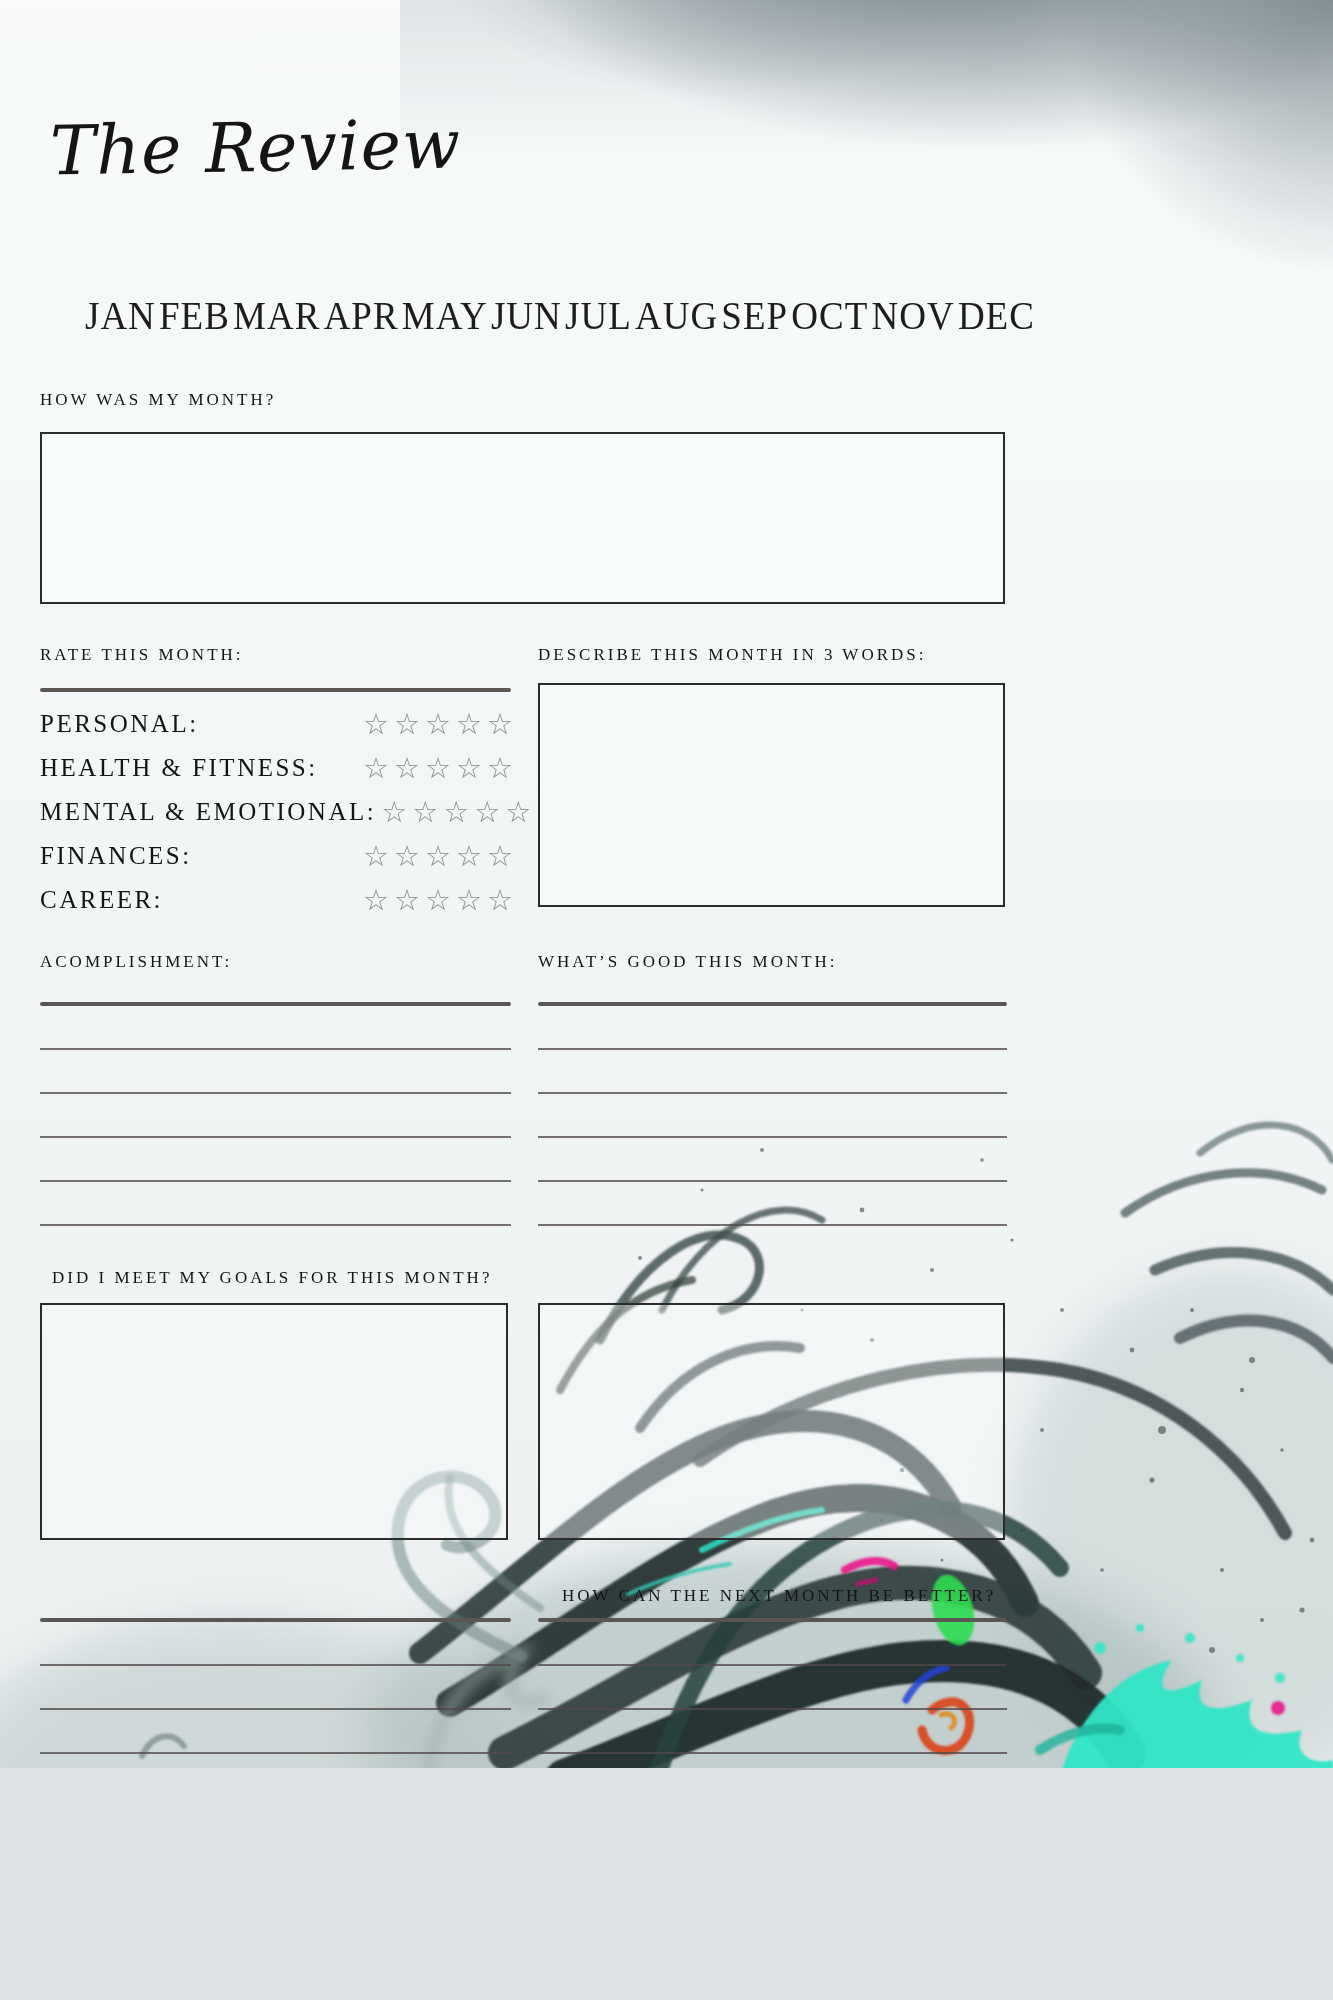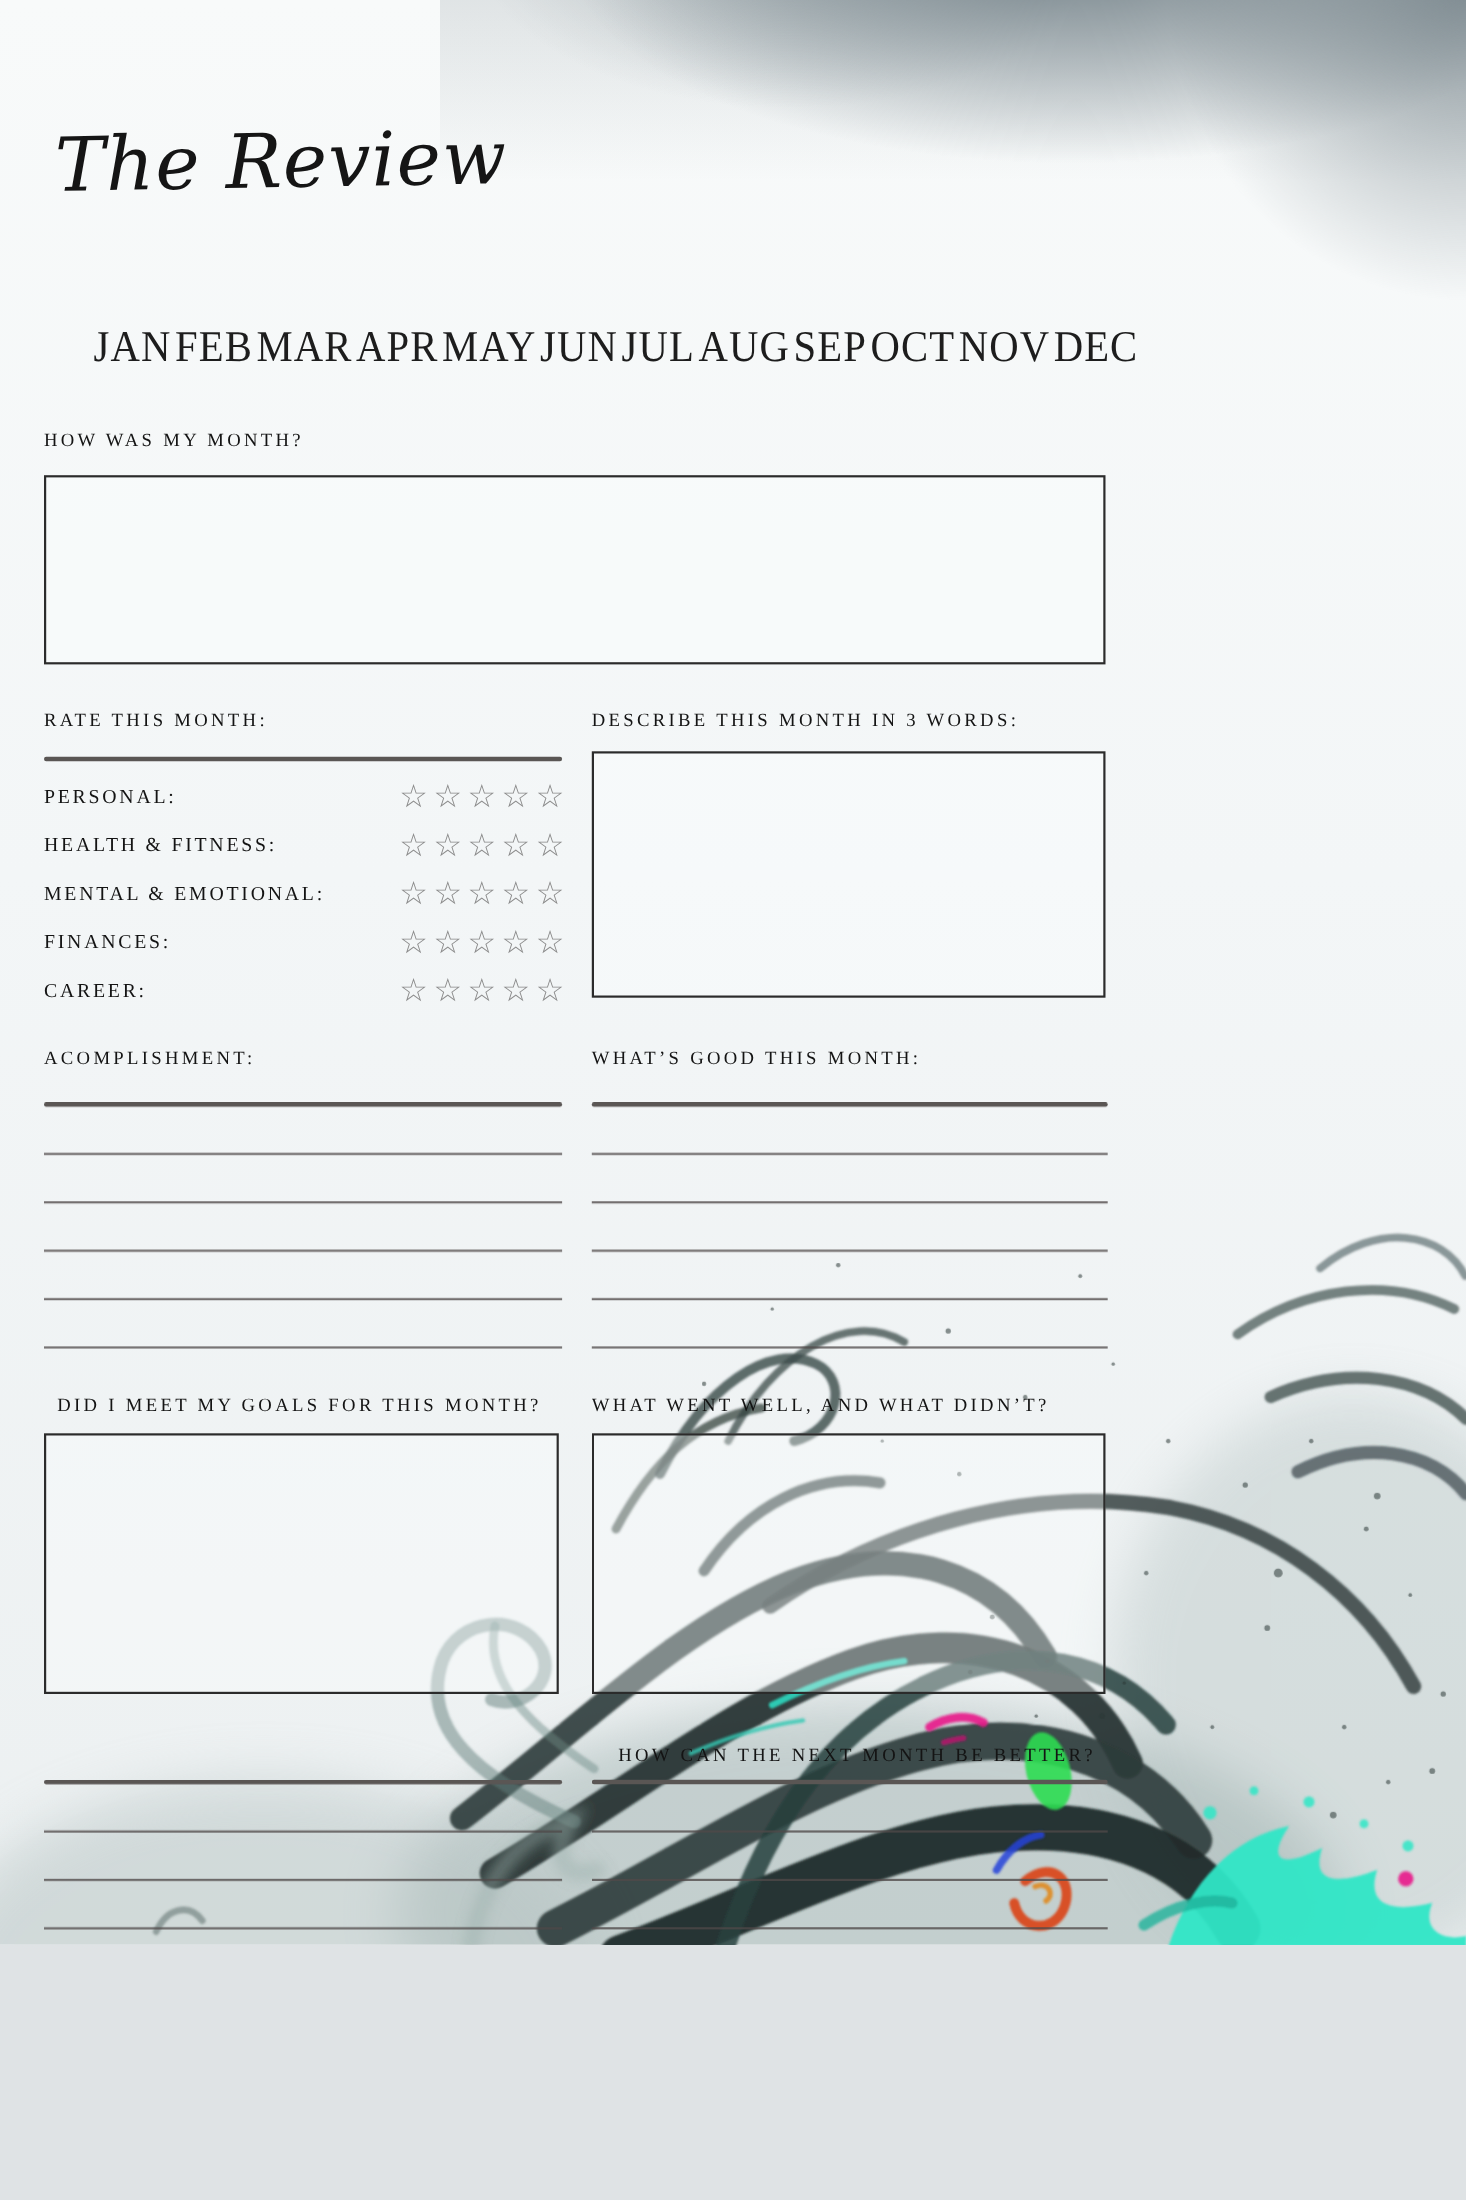--- a/index.html
+++ b/index.html
@@ -50,21 +50,21 @@
     background:rgba(253,254,254,0.35);
   }
   .box-how{left:40px;top:432px;width:965px;height:172px;}
   .box-describe{left:538px;top:683px;width:467px;height:224px;}
   .box-goals{left:40px;top:1303px;width:468px;height:237px;}
   .box-went-well{left:538px;top:1303px;width:467px;height:237px;}
   .rule{height:4px;background:#5a5654;border-radius:2px;}
   .rule-rate{position:absolute;left:40px;top:688px;width:471px;z-index:2;}
   .ratings{position:absolute;left:40px;top:702px;width:473px;z-index:2;}
   .rating-row{display:flex;justify-content:space-between;align-items:center;height:44px;}
-  .rating-label{font-size:18px;letter-spacing:2.5px;color:#141414;white-space:nowrap;}
+  .rating-label{font-size:25px;letter-spacing:2.5px;color:#141414;white-space:nowrap;}
   .stars{white-space:nowrap;line-height:1;}
   .star{
     font-family:"DejaVu Sans",sans-serif;font-size:29px;color:#8b8b8b;
     margin-left:5px;cursor:pointer;
   }
   .lined{position:absolute;z-index:2;}
   .lined-accomplishment{left:40px;top:1002px;width:471px;}
   .lined-whats-good{left:538px;top:1002px;width:469px;}
   .lined-grateful{left:40px;top:1618px;width:471px;}
   .lined-next{left:538px;top:1618px;width:469px;}
@@ -231,21 +231,20 @@
       <div class="line"></div>
       <div class="line"></div>
       <div class="line"></div>
       <div class="line"></div>
       <div class="line"></div>
     </div>
 
   <div class="heading h-goals">DID I MEET MY GOALS FOR THIS MONTH?</div>
   <div class="box box-goals"></div>
 
-  <div class="heading h-went-well">WHAT WENT WELL, AND WHAT DIDN’T?</div>
   <div class="box box-went-well"></div>
 
   <div class="lined lined-grateful">
       <div class="rule"></div>
       <div class="line"></div>
       <div class="line"></div>
       <div class="line"></div>
       <div class="line"></div>
       <div class="line"></div>
     </div>

